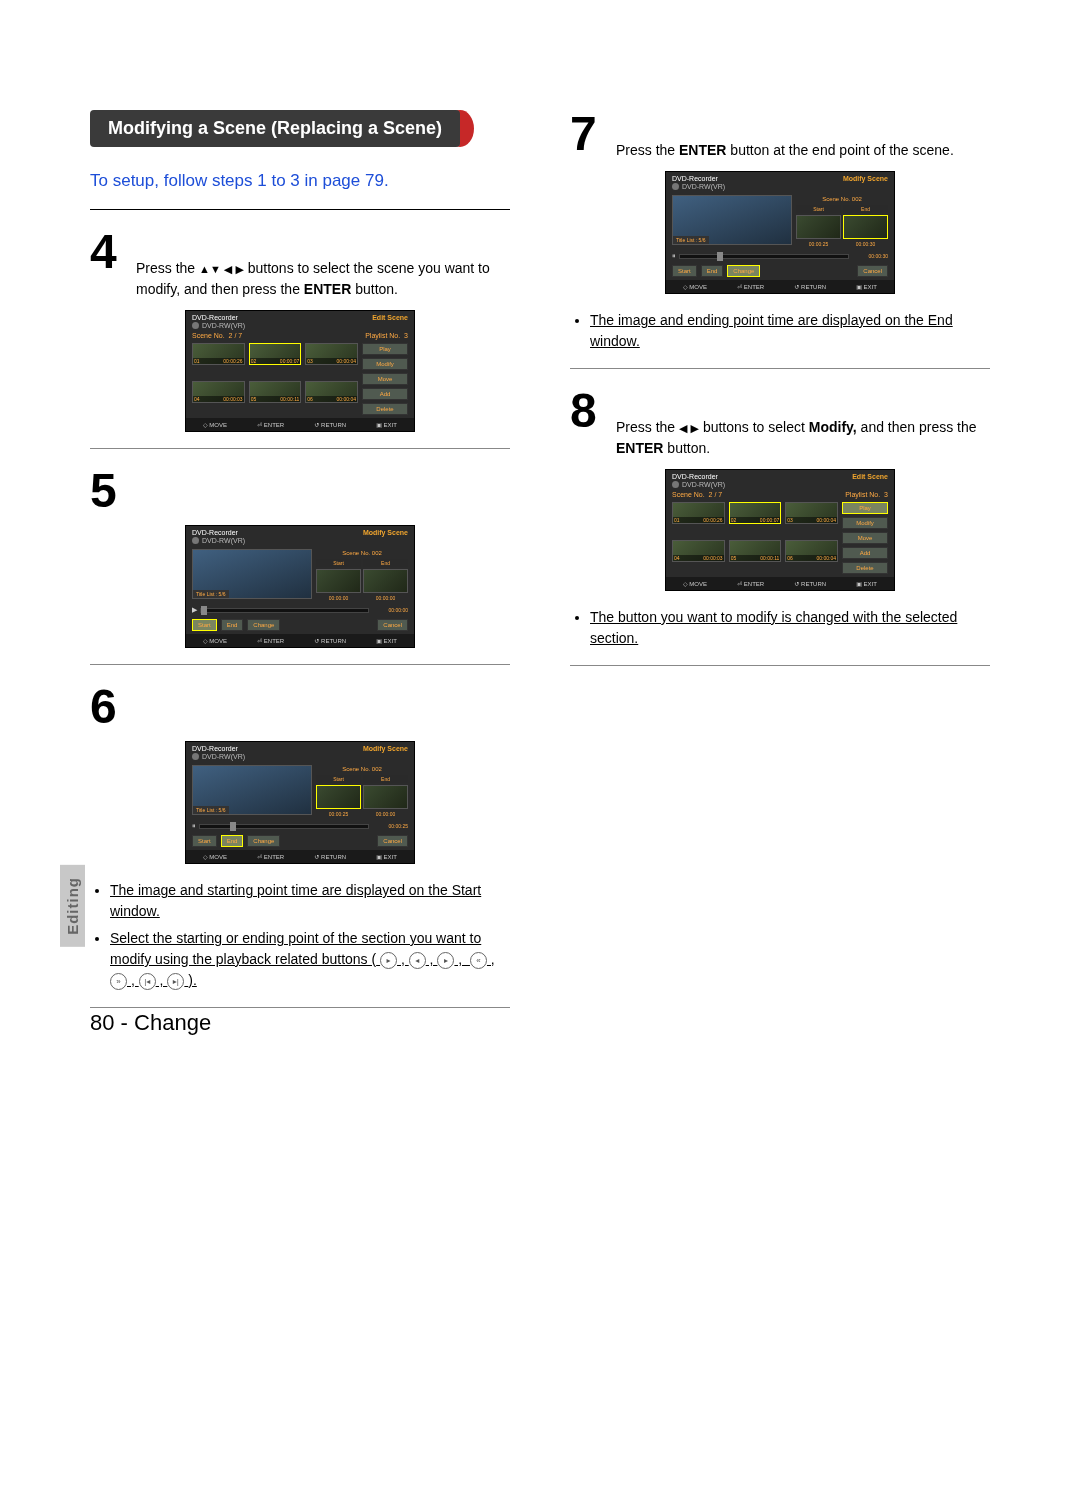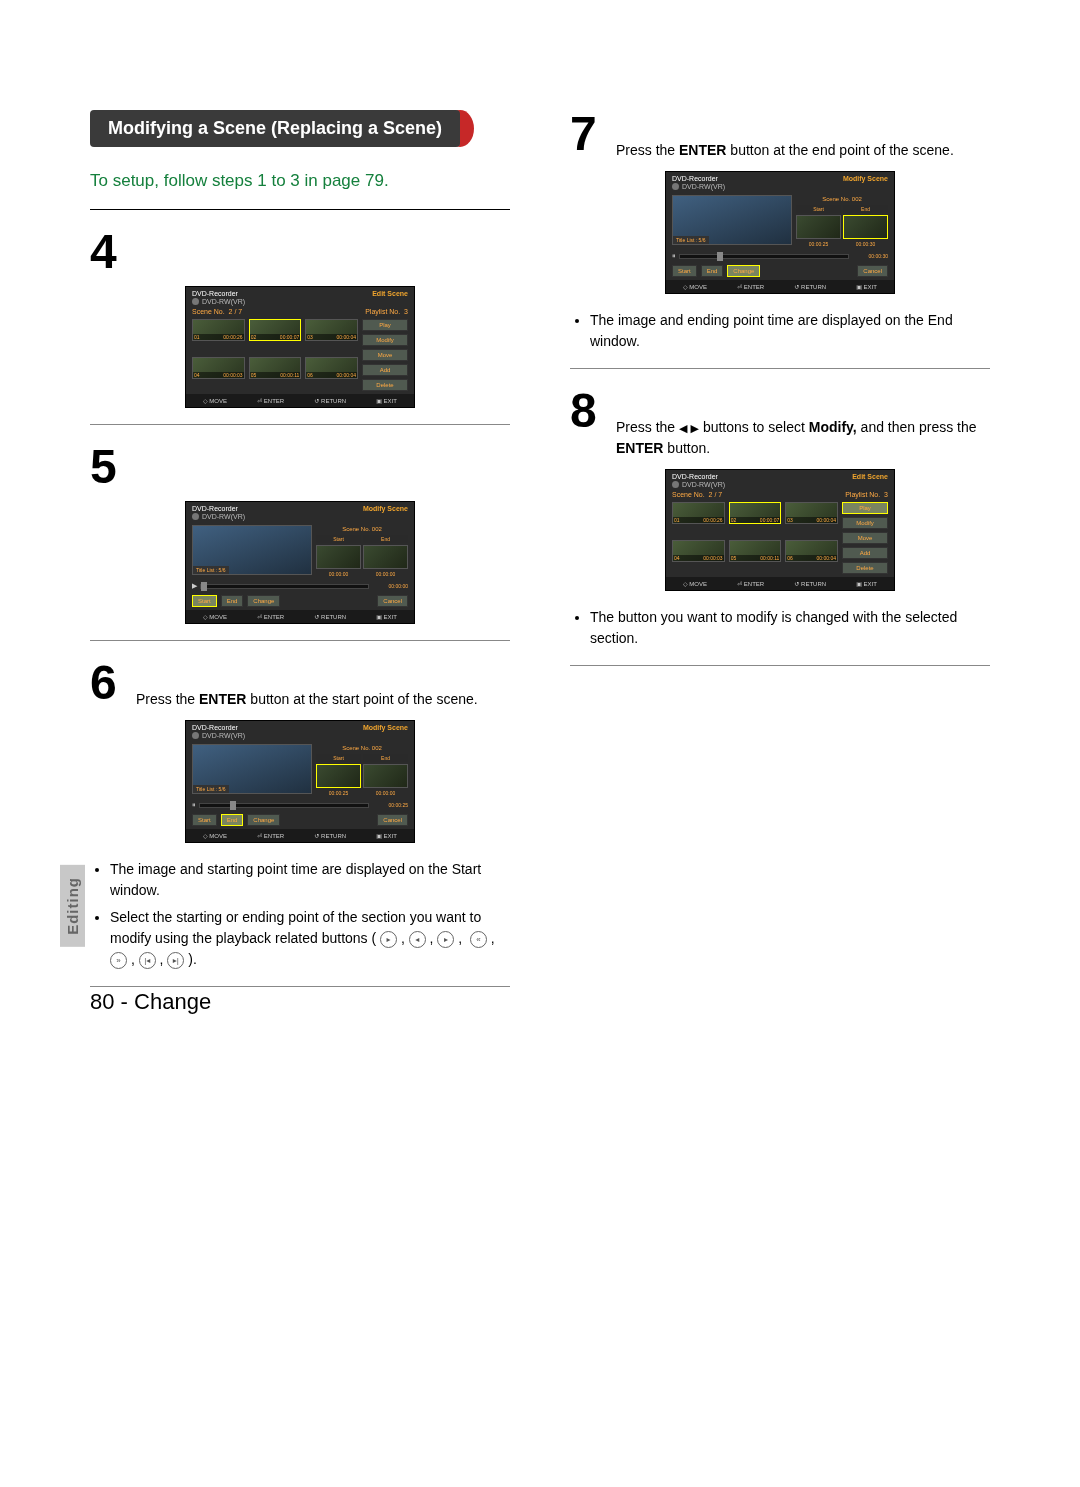--- a/index.html
+++ b/index.html
@@ -40,21 +40,21 @@
     right: -14px;
     top: 0;
     width: 28px;
     height: 100%;
     background: #c62828;
     border-radius: 50%;
     z-index: -1;
   }
   .setup-text {
     font-size: 17px;
-    color: #15803d;
+    color: #1d4ed8;
     margin-bottom: 18px;
   }
   hr.sep {
     border: none;
     border-top: 1px solid #000;
     margin: 14px 0 18px;
   }
   hr.sep-light {
     border: none;
     border-top: 1px solid #888;
@@ -296,20 +296,21 @@
     background: #7a8560;
   }
   .action-btn.cancel {
     margin-left: auto;
   }
   .bullet-list {
     font-size: 14px;
     line-height: 1.5;
     padding-left: 20px;
     margin: 8px 0 16px;
+    text-decoration: underline;
   }
   .bullet-list li {
     margin-bottom: 6px;
   }
   .rb-icon {
     display: inline-block;
     width: 15px;
     height: 15px;
     border: 1px solid #666;
     border-radius: 50%;
@@ -355,20 +356,23 @@
 
       <div class="section-pill">Modifying a Scene (Replacing a Scene)</div>
 
       <div class="setup-text">To setup, follow steps 1 to 3 in page 79.</div>
 
       <hr class="sep">
 
       
       <div class="step">
         <div class="step-num">4</div>
+        <div class="step-text">
+          <span>Press the </span><span class="icon-tri">▲▼ ◀ ▶</span><span> buttons to select the scene you want to modify, and then press the </span><b>ENTER</b><span> button.</span>
+        </div>
       </div>
 
       
       <div class="osd">
         <div class="osd-header">
           <span>DVD-Recorder</span>
           <span class="t-right">Edit Scene</span>
         </div>
         <div class="osd-sub">
             <span class="osd-disc"></span>
@@ -491,23 +495,20 @@
           <span>↺ <span>RETURN</span></span>
           <span>▣ <span>EXIT</span></span>
         </div>
       </div>
 
       <hr class="sep-light">
 
       
       <div class="step">
         <div class="step-num">6</div>
-        <div class="step-text">
-          <span>Press the </span><b>ENTER</b><span> button at the start point of the scene.</span>
-        </div>
       </div>
 
       
       <div class="osd">
         <div class="osd-header">
           <span>DVD-Recorder</span>
           <span class="t-right">Modify Scene</span>
         </div>
         <div class="osd-sub">
             <span class="osd-disc"></span>

